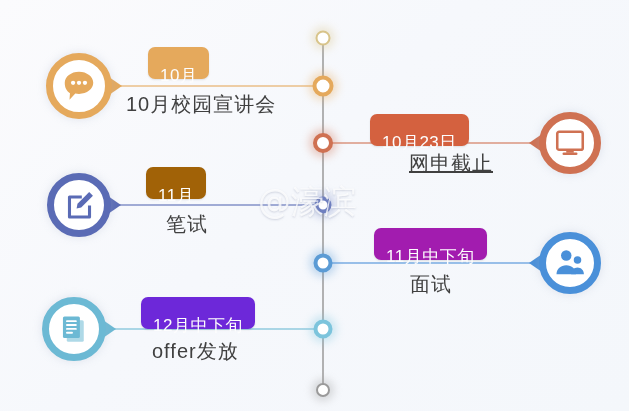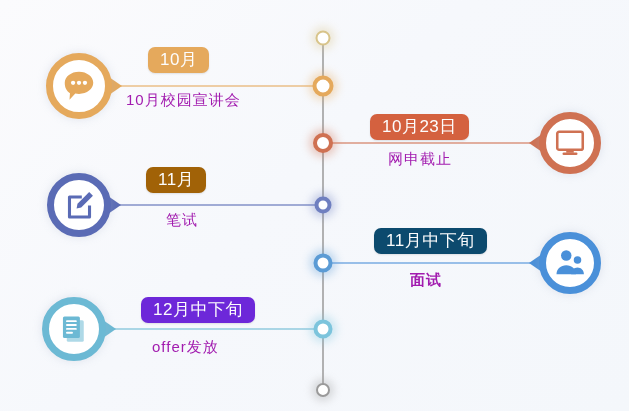--- a/index.html
+++ b/index.html
@@ -25,26 +25,26 @@
   }
   .connector{position:absolute;height:2px;z-index:1;}
   .arrow{
     position:absolute;width:0;height:0;z-index:2;
     transform:translateY(-50%);
   }
   .badge{
     position:absolute;border-radius:7px;color:#fdfdfd;
     font-size:17px;line-height:26px;height:26px;
     text-align:center;white-space:nowrap;
-    padding:0 12px;box-sizing:border-box;z-index:6;
+    padding:16px 12px;box-sizing:border-box;z-index:6;
     letter-spacing:.5px;
     box-shadow:0 1px 2px rgba(0,0,0,.10);
   }
   .caption{
-    position:absolute;color:#a21caf;font-size:15px;white-space:nowrap;
+    position:absolute;color:#404040;font-size:20px;white-space:nowrap;
     z-index:6;letter-spacing:1px;
   }
   .ring{
     position:absolute;border-radius:50%;background:#ffffff;
     box-sizing:border-box;transform:translate(-50%,-50%);z-index:5;
     display:flex;align-items:center;justify-content:center;
   }
   .ring svg{display:block;}
   .watermark{
     position:absolute;left:258px;top:180px;
@@ -91,51 +91,52 @@
       <div class="connector" style="left: 322px; top: 142px; width: 217px; background: rgb(207, 113, 82); opacity: 0.55;"></div>
       <div class="arrow" style="top: 143px; left: 529px; border-top: 11px solid transparent; border-bottom: 11px solid transparent; border-right: 16px solid rgb(207, 113, 82);"></div>
       <div class="ring" style="left: 570px; top: 143px; width: 62px; height: 62px; border: 7px solid rgb(207, 113, 82); box-shadow: rgba(170, 180, 200, 0.3) 0px 0px 10px;">
         <svg width="36" height="36" viewBox="0 0 48 48">
       <rect x="7" y="9" width="34" height="24" rx="2.5" fill="none" stroke="#cf7152" stroke-width="3.4"></rect>
       <rect x="19" y="33" width="10" height="4" fill="#cf7152"></rect>
       <rect x="14" y="36.5" width="20" height="3.4" rx="1.7" fill="#cf7152"></rect>
     </svg>
       </div>
       <div class="badge" style="left: 370px; top: 106px; background: rgb(212, 97, 63); margin-top: 8px;">10月23日</div>
-      <div class="caption" style="left: 388px; top: 150px;">网申截止</div>
+      <div class="caption" style="left: 409px; top: 150px; text-decoration: underline;">网申截止</div>
       <div class="connector" style="left: 111px; top: 204px; width: 211px; background: rgb(90, 107, 181); opacity: 0.55;"></div>
       <div class="arrow" style="top: 205px; left: 105px; border-top: 11px solid transparent; border-bottom: 11px solid transparent; border-left: 16px solid rgb(90, 107, 181);"></div>
       <div class="ring" style="left: 79px; top: 205px; width: 64px; height: 64px; border: 7px solid rgb(90, 107, 181); box-shadow: rgba(170, 180, 200, 0.3) 0px 0px 10px;">
         <svg width="37" height="37" viewBox="0 0 48 48">
       <path d="M9 11h18v4H13v22h22V24h4v15a2 2 0 0 1-2 2H11a2 2 0 0 1-2-2V13a2 2 0 0 1 2-2z" fill="#5a6bb5"></path>
       <path d="M36.6 6.6l4.8 4.8-15.2 15.2-6 1.2 1.2-6z" fill="#5a6bb5"></path>
     </svg>
       </div>
       <div class="badge" style="left: 146px; top: 167px; background: #a16207;">11月</div>
       <div class="caption" style="left: 166px; top: 211px;">笔试</div>
       <div class="connector" style="left: 322px; top: 262px; width: 217px; background: rgb(74, 144, 217); opacity: 0.55;"></div>
       <div class="arrow" style="top: 263px; left: 529px; border-top: 11px solid transparent; border-bottom: 11px solid transparent; border-right: 16px solid rgb(74, 144, 217);"></div>
       <div class="ring" style="left: 570px; top: 263px; width: 62px; height: 62px; border: 7px solid rgb(74, 144, 217); box-shadow: rgba(170, 180, 200, 0.3) 0px 0px 10px;">
         <svg width="36" height="36" viewBox="0 0 48 48">
       <circle cx="19" cy="14" r="7" fill="#4a90d9"></circle>
       <path d="M6 39c0-7.2 5.8-12 13-12s13 4.8 13 12z" fill="#4a90d9"></path>
       <circle cx="34" cy="20" r="5" fill="#4a90d9"></circle>
       <path d="M25.5 39c0-5.3 3.8-9 8.5-9s8.5 3.7 8.5 9z" fill="#4a90d9"></path>
     </svg>
       </div>
-      <div class="badge" style="left: 374px; top: 228px; background: #0c4a6e;">11月中下旬</div>
-      <div class="caption" style="left: 410px; top: 271px; font-weight: bold;">面试</div>
+      <div class="badge" style="left: 374px; top: 228px; background: #a21caf;">11月中下旬</div>
+      <div class="caption" style="left: 410px; top: 271px;">面试</div>
       <div class="connector" style="left: 106px; top: 328px; width: 216px; background: rgb(108, 185, 212); opacity: 0.55;"></div>
       <div class="arrow" style="top: 329px; left: 100px; border-top: 11px solid transparent; border-bottom: 11px solid transparent; border-left: 16px solid rgb(108, 185, 212);"></div>
       <div class="ring" style="left: 74px; top: 329px; width: 64px; height: 64px; border: 7px solid rgb(108, 185, 212); box-shadow: rgba(170, 180, 200, 0.3) 0px 0px 10px;">
         <svg width="37" height="37" viewBox="0 0 48 48">
       <rect x="14" y="12" width="22" height="28" rx="2" fill="#6cb9d4" opacity=".55"></rect>
       <rect x="9" y="7" width="22" height="28" rx="2" fill="#6cb9d4"></rect>
       <rect x="13" y="12" width="14" height="2.4" rx="1.2" fill="#ffffff"></rect>
       <rect x="13" y="17" width="14" height="2.4" rx="1.2" fill="#ffffff"></rect>
       <rect x="13" y="22" width="14" height="2.4" rx="1.2" fill="#ffffff"></rect>
       <rect x="13" y="27" width="9" height="2.4" rx="1.2" fill="#ffffff"></rect>
     </svg>
       </div>
       <div class="badge" style="left: 141px; top: 297px; background: #6d28d9;">12月中下旬</div>
       <div class="caption" style="left: 152px; top: 338px;">offer发放</div>
     </div>
+  <div class="watermark">@濠滨</div>
 </div>
 
 </body></html>

